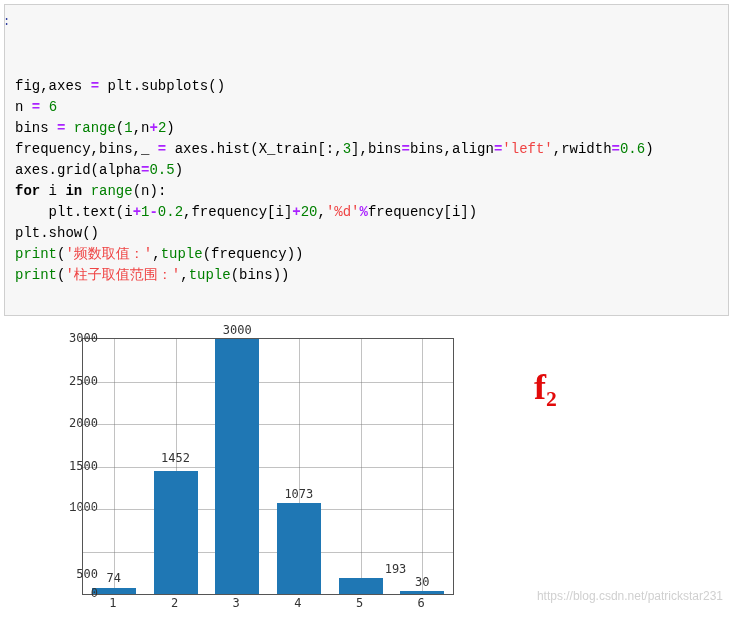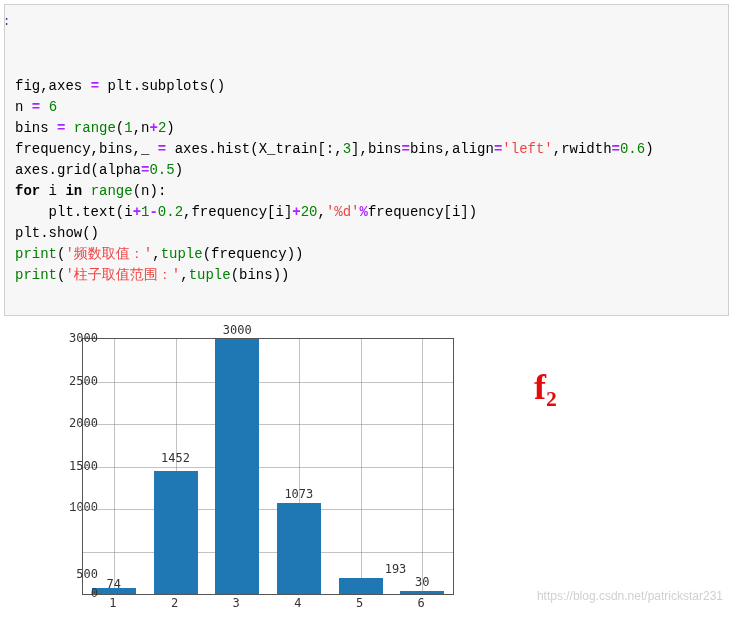--- a/index.html
+++ b/index.html
@@ -137,21 +137,21 @@
           <div class="gridline-h" style="top: 127.5px;"></div>
           <div class="gridline-h" style="top: 85px;"></div>
           <div class="gridline-h" style="top: 42.5px;"></div>
           <div style="position: absolute; left: 30.8333px; top: 0px; height: 100%; border-left: 1px solid rgba(120, 120, 120, 0.45);"></div>
           <div style="position: absolute; left: 92.5px; top: 0px; height: 100%; border-left: 1px solid rgba(120, 120, 120, 0.45);"></div>
           <div style="position: absolute; left: 154.167px; top: 0px; height: 100%; border-left: 1px solid rgba(120, 120, 120, 0.45);"></div>
           <div style="position: absolute; left: 215.833px; top: 0px; height: 100%; border-left: 1px solid rgba(120, 120, 120, 0.45);"></div>
           <div style="position: absolute; left: 277.5px; top: 0px; height: 100%; border-left: 1px solid rgba(120, 120, 120, 0.45);"></div>
           <div style="position: absolute; left: 339.167px; top: 0px; height: 100%; border-left: 1px solid rgba(120, 120, 120, 0.45);"></div>
           <div class="bar" style="left: 8.83333px; height: 6.29px;"></div>
-          <div class="bar-label" style="left: 30.8333px; bottom: 3px;">74</div>
+          <div class="bar-label" style="left: 30.8333px; bottom: 9px;">74</div>
           <div class="bar" style="left: 70.5px; height: 123.42px;"></div>
           <div class="bar-label" style="left: 92.5px; bottom: 129px;">1452</div>
           <div class="bar" style="left: 132.167px; height: 255px;"></div>
           <div class="bar-label" style="left: 154.167px; bottom: 257px;">3000</div>
           <div class="bar" style="left: 193.833px; height: 91.205px;"></div>
           <div class="bar-label" style="left: 215.833px; bottom: 93.205px;">1073</div>
           <div class="bar" style="left: 255.5px; height: 16.405px;"></div>
           <div class="bar-label" style="left: 277.5px; bottom: 18.405px; margin-left: 35px;">193</div>
           <div class="bar" style="left: 317.167px; height: 2.55px;"></div>
           <div class="bar-label" style="left: 339.167px; bottom: 4.55px; text-align: center;">30</div>

